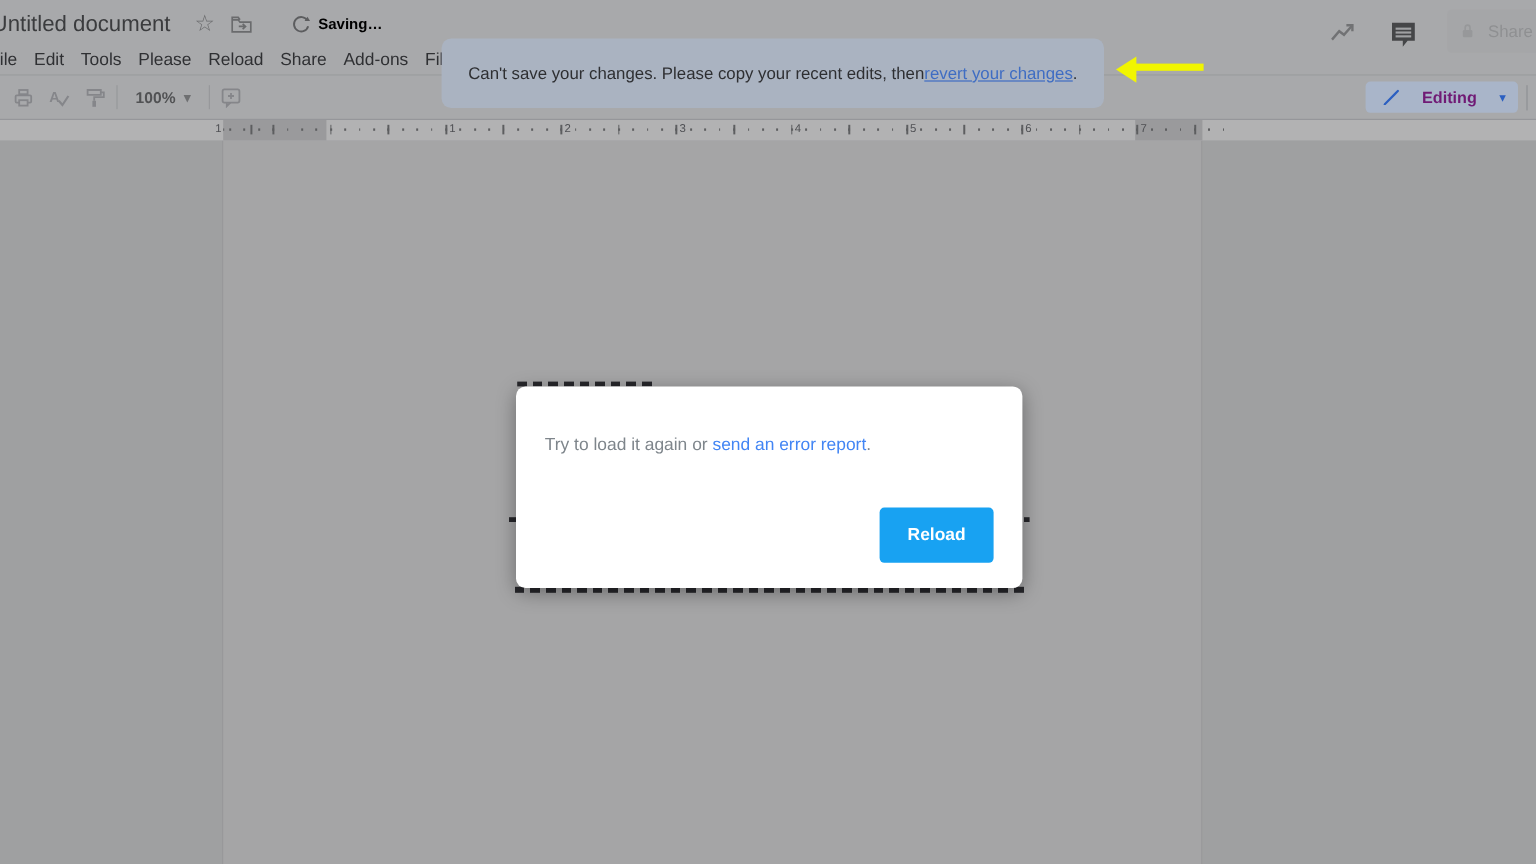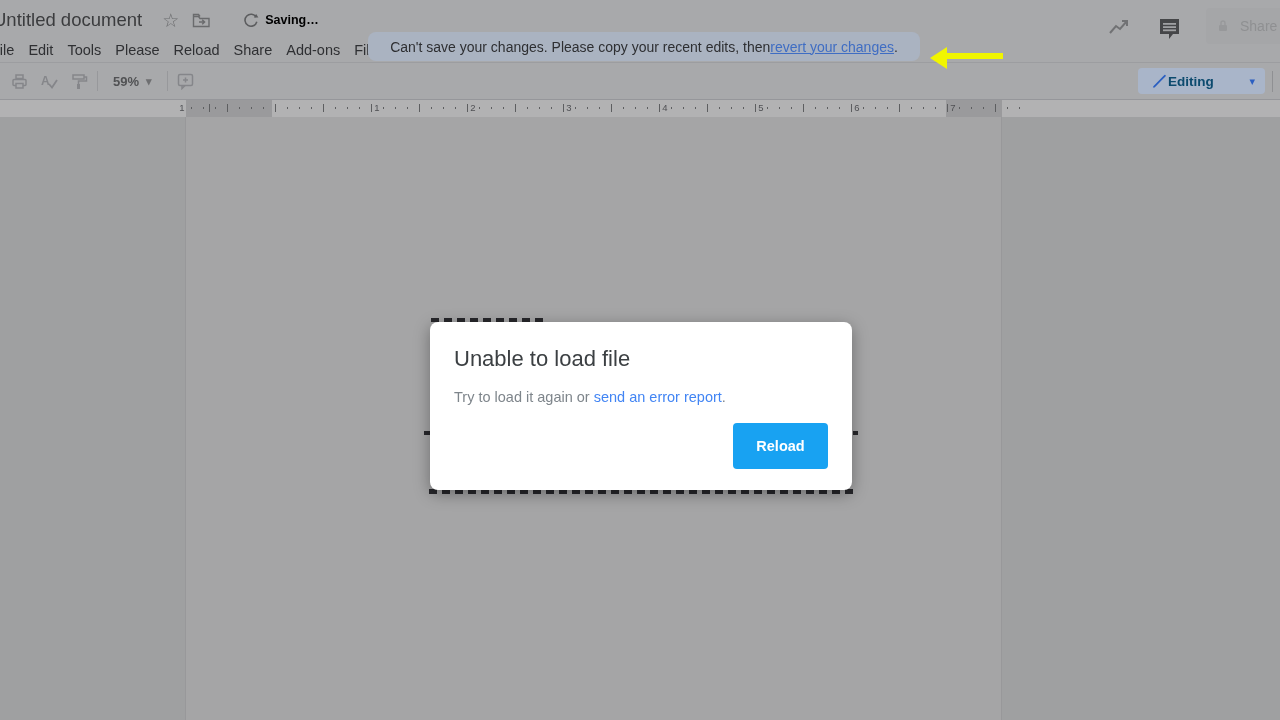--- a/index.html
+++ b/index.html
@@ -30,21 +30,21 @@
     border-top:1px solid #9c9da0;border-bottom:1px solid #95969a;z-index:10;}
   .toolbar-left{display:flex;align-items:center;height:100%;padding-left:4px;}
   .tool-btn{width:30px;height:30px;display:flex;align-items:center;justify-content:center;}
   .tool-divider{width:1px;height:20px;background:#97989b;margin:0 3px;}
   .zoom-ctl{display:flex;align-items:center;gap:7px;padding:0 12px;
     font-size:13px;color:#515254;font-weight:bold;}
   .caret{font-size:11px;color:#6e6f71;}
   .mode-btn{position:absolute;left:1138px;top:5px;width:127px;height:26px;
     background:#a9b5c9;border-radius:4px;display:flex;align-items:center;padding:0 10px 0 14px;
     box-sizing:border-box;}
-  .mode-label{margin-left:1px;font-size:13.5px;font-weight:bold;color:#0c4a6e;}
+  .mode-label{margin-left:18px;font-size:13.5px;font-weight:bold;color:#701a75;}
   .mode-caret{margin-left:auto;font-size:11px;color:#2b5fc1;}
   .mode-divider{position:absolute;left:1272px;top:8px;width:1px;height:21px;background:#8f9093;}
 
   
   .ruler{position:absolute;top:99px;left:0;right:0;height:18px;background:#b2b2b3;z-index:9;}
   .ruler-margin{position:absolute;top:0;height:100%;background:#9a9a9c;}
   .rm-left{left:186px;width:86px;}
   .rm-right{left:946px;width:56px;}
   .ruler-ticks{position:absolute;left:186px;width:834px;top:0;height:100%;
     background-image:
@@ -73,21 +73,21 @@
     border-radius:8px;box-shadow:0 4px 16px rgba(0,0,0,.35);z-index:30;
     box-sizing:border-box;padding:24px;}
   .dialog-title{font-size:22px;color:#3c4043;}
   .dialog-body{margin-top:17px;font-size:14.5px;color:#7e858b;}
   .dialog-link{color:#4285f4;text-decoration:none;cursor:pointer;}
   .reload-btn{position:absolute;right:24px;bottom:21px;width:95px;height:46px;
     background:#18a2f2;color:#ffffff;font-size:14.5px;font-weight:bold;
     border:none;border-radius:4px;font-family:"Liberation Sans",sans-serif;cursor:pointer;}
 
   
-  .banner{position:absolute;left:368px;top:32px;width:552px;height:29px;background:#aab3c1;
+  .banner{position:absolute;left:368px;top:32px;width:552px;height:58px;background:#aab3c1;
     border-radius:8px;z-index:40;display:flex;align-items:center;justify-content:center;
     font-size:14px;color:#2e2f32;white-space:nowrap;}
   .banner-link{color:#3f6dc3;text-decoration:underline;cursor:pointer;}
 
   
   .arrow{position:absolute;z-index:50;}
   .arrow-shaft{left:946px;top:53px;width:57px;height:6px;background:#f1f500;}
   .arrow-head{left:930px;top:47px;width:0;height:0;
     border-top:11px solid transparent;border-bottom:11px solid transparent;
     border-right:17px solid #f1f500;}
@@ -169,21 +169,21 @@
     </span>
     <span class="tool-btn">
       <svg width="18" height="19" viewBox="0 0 18 19">
         <path d="M3 3 h11 v4 h-11 z" fill="none" stroke="#85868a" stroke-width="1.5"></path>
         <path d="M14 5 h2.5 v4 h-8 v3" fill="none" stroke="#85868a" stroke-width="1.5"></path>
         <rect x="7" y="12" width="3" height="5" fill="#85868a"></rect>
       </svg>
     </span>
     <span class="tool-divider"></span>
     <span class="zoom-ctl">
-      <span>59%</span>
+      <span>100%</span>
       <span class="caret">▾</span>
     </span>
     <span class="tool-divider"></span>
     <span class="tool-btn">
       <svg width="19" height="18" viewBox="0 0 19 18">
         <rect x="2.5" y="2.5" width="14" height="11" rx="1.5" fill="none" stroke="#85868a" stroke-width="1.5"></rect>
         <path d="M6 13.5 v3 l3-3" fill="none" stroke="#85868a" stroke-width="1.5"></path>
         <path d="M9.5 5.5 v5 M7 8 h5" fill="none" stroke="#85868a" stroke-width="1.5"></path>
       </svg>
     </span>
@@ -213,21 +213,20 @@
   <span class="ruler-num" style="left:857px">6</span>
   <span class="ruler-num" style="left:953px">7</span>
 </div>
 
 <div class="page"></div>
 <div class="redact redact-1"></div>
 <div class="redact redact-2"></div>
 <div class="redact redact-3"></div>
 
 <div class="dialog">
-  <div class="dialog-title">Unable to load file</div>
   <div class="dialog-body">
     <span>Try to load it again or </span><span class="dialog-link">send an error report</span><span>.</span>
   </div>
   <button class="reload-btn">Reload</button>
 </div>
 
 <div class="banner">
   <span>Can't save your changes. Please copy your recent edits, then </span>
     <span class="banner-link">revert your changes</span>
     <span>.</span>

